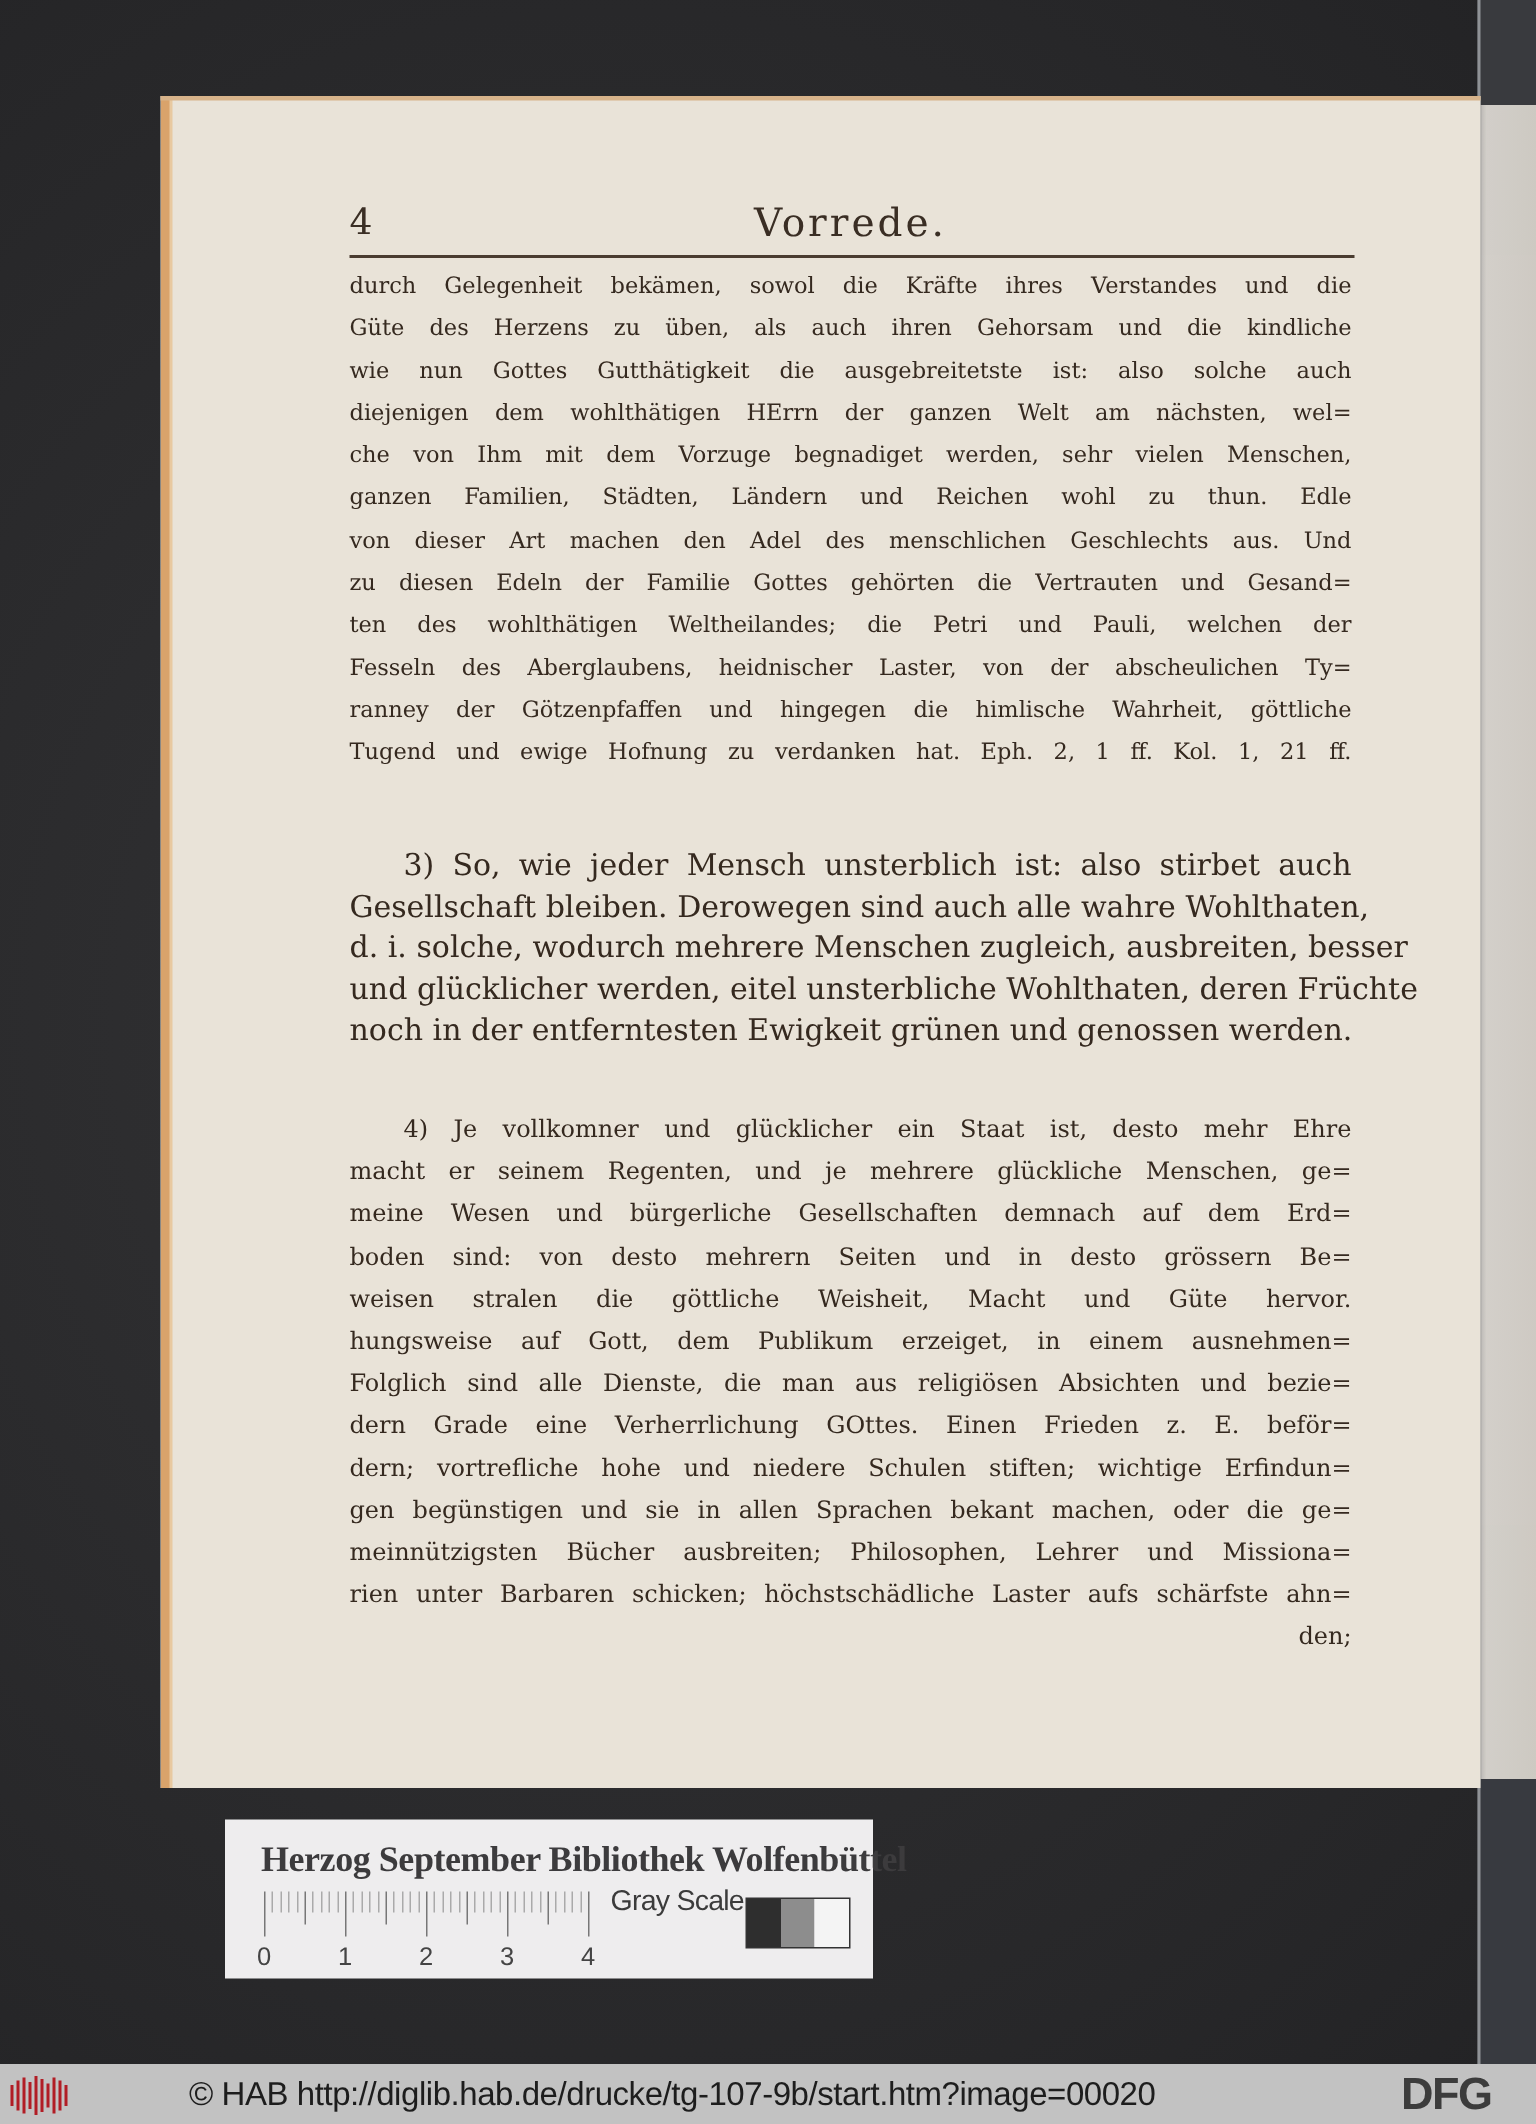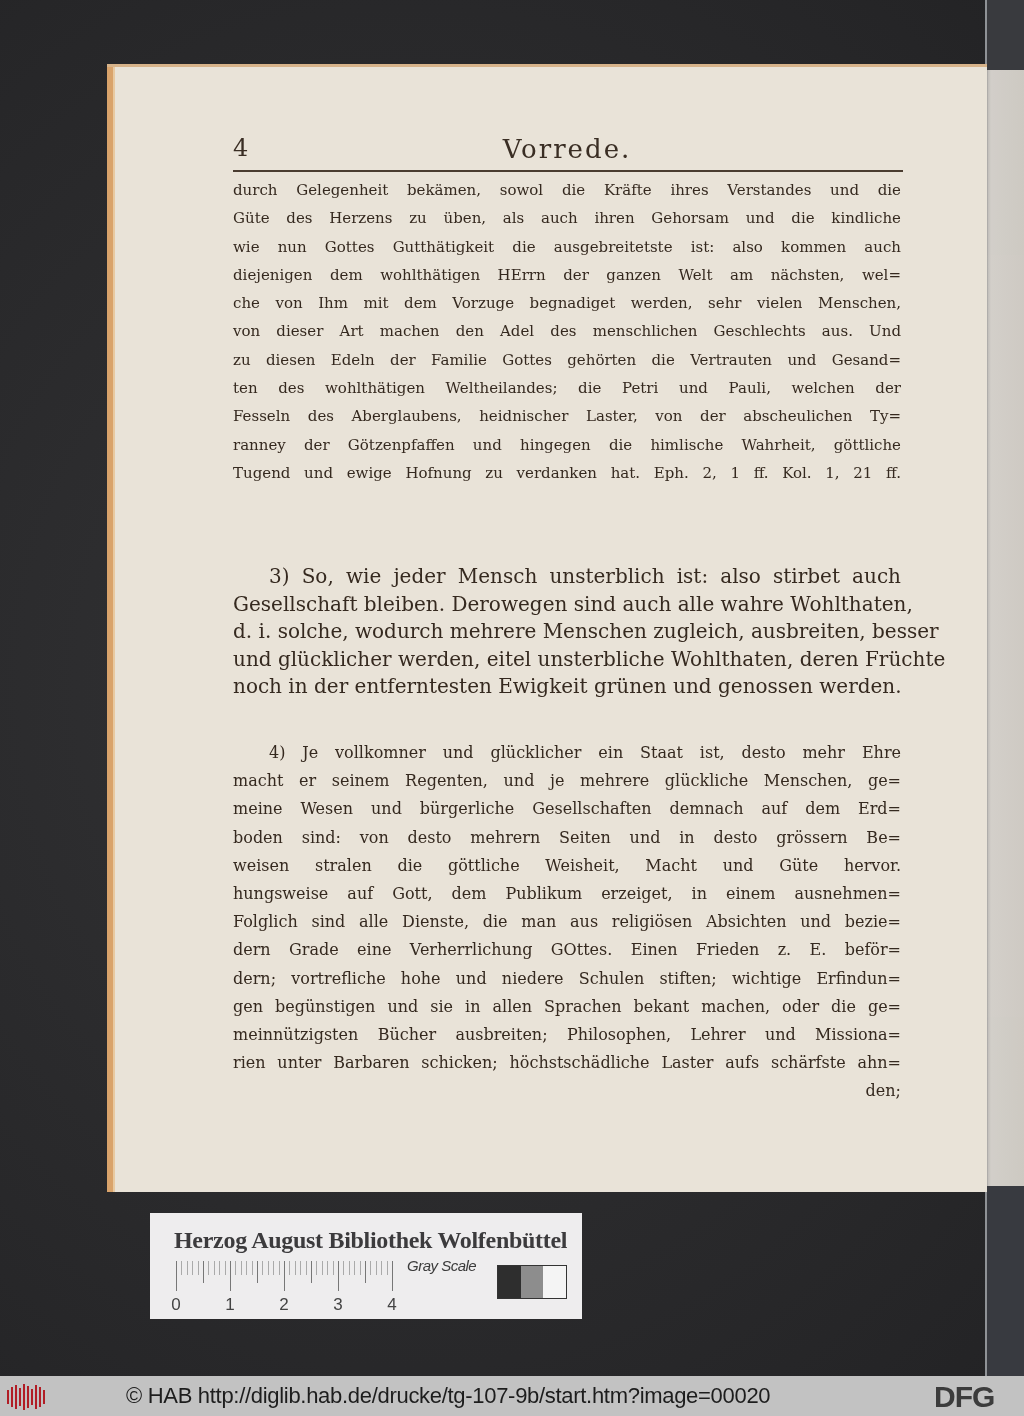--- a/index.html
+++ b/index.html
@@ -37,21 +37,21 @@
   .para-b { top:563px; font-size:20px; line-height:27.6px; }
   .para-c { top:739px; font-size:16px; line-height:28.2px; }
   .indent { padding-left:36px; }
   .catch { text-align:right !important; text-align-last:right !important; }
 
   .label-card { position:absolute; left:150px; top:1213px; width:432px; height:106px; background:#eeedee; }
   .label-title { position:absolute; left:24px; top:14px; font-family:"Liberation Serif", serif; font-weight:bold; font-size:24px; color:#3c3b3d; letter-spacing:-0.3px; white-space:nowrap; }
   .ruler { position:absolute; left:26px; top:48px; width:218px; height:56px; }
   .tick { position:absolute; top:0; width:1px; background:#777; }
   .tick-num { position:absolute; top:34px; font-family:"Liberation Sans", sans-serif; font-size:17px; color:#444; transform:translateX(-50%); }
-  .gray-label { position:absolute; left:257px; top:44px; font-family:"Liberation Sans", sans-serif; font-size:15px; color:#3b3b3b; letter-spacing:-0.5px;font-style:italic; }
+  .gray-label { position:absolute; left:257px; top:44px; font-family:"Liberation Sans", sans-serif; font-size:19px; color:#3b3b3b; letter-spacing:-0.5px; }
   .gray-scale { position:absolute; left:347px; top:52px; width:68px; height:32px; border:1px solid #333; display:flex; }
   .gray-scale span { flex:1; height:100%; }
 
   .footer { position:absolute; left:0; top:1376px; width:1024px; height:40px; background:#c2c2c2; }
   .hab-logo { position:absolute; left:7px; top:8px; width:38px; height:26px; display:flex; gap:2px; align-items:center; }
   .hab-logo span { display:block; width:2px; background:#b11d25; }
   .footer-text { position:absolute; left:126px; top:7px; font-family:"Liberation Sans", sans-serif; font-size:22px; color:#1d1d1d; white-space:nowrap; letter-spacing:-0.3px; }
   .dfg-logo { position:absolute; left:934px; top:4px; font-family:"Liberation Sans", sans-serif; font-weight:bold; font-size:30px; color:#3c3c3c; letter-spacing:-1px; }
 </style>
 </head>
@@ -69,23 +69,24 @@
 
 <div class="header">
   <span class="page-num">4</span>
   <div class="running-head">Vorrede.</div>
 </div>
 <div class="rule"></div>
 
 <div class="text para-a">
   <span class="line">durch Gelegenheit bekämen, sowol die Kräfte ihres Verstandes und die</span>
   <span class="line">Güte des Herzens zu üben, als auch ihren Gehorsam und die kindliche</span>
-  <span class="line">wie nun Gottes Gutthätigkeit die ausgebreitetste ist: also kommen auch</span>
+  <span class="line">wie nun Gottes Gutthätigkeit die ausgebreitetste ist: also solche auch</span>
   <span class="line">diejenigen dem wohlthätigen HErrn der ganzen Welt am nächsten, wel=</span>
   <span class="line">che von Ihm mit dem Vorzuge begnadiget werden, sehr vielen Menschen,</span>
+  <span class="line">ganzen Familien, Städten, Ländern und Reichen wohl zu thun. Edle</span>
   <span class="line">von dieser Art machen den Adel des menschlichen Geschlechts aus. Und</span>
   <span class="line">zu diesen Edeln der Familie Gottes gehörten die Vertrauten und Gesand=</span>
   <span class="line">ten des wohlthätigen Weltheilandes; die Petri und Pauli, welchen der</span>
   <span class="line">Fesseln des Aberglaubens, heidnischer Laster, von der abscheulichen Ty=</span>
   <span class="line">ranney der Götzenpfaffen und hingegen die himlische Wahrheit, göttliche</span>
   <span class="line">Tugend und ewige Hofnung zu verdanken hat. Eph. 2, 1 ff. Kol. 1, 21 ff.</span>
 </div>
 
 <div class="text para-b">
   <span class="line indent">3) So, wie jeder Mensch unsterblich ist: also stirbet auch</span>
@@ -105,21 +106,21 @@
   <span class="line">Folglich sind alle Dienste, die man aus religiösen Absichten und bezie=</span>
   <span class="line">dern Grade eine Verherrlichung GOttes. Einen Frieden z. E. beför=</span>
   <span class="line">dern; vortrefliche hohe und niedere Schulen stiften; wichtige Erfindun=</span>
   <span class="line">gen begünstigen und sie in allen Sprachen bekant machen, oder die ge=</span>
   <span class="line">meinnützigsten Bücher ausbreiten; Philosophen, Lehrer und Missiona=</span>
   <span class="line">rien unter Barbaren schicken; höchstschädliche Laster aufs schärfste ahn=</span>
   <span class="line catch">den;</span>
 </div>
 
 <div class="label-card">
-  <div class="label-title">Herzog August Bibliothek Wolfenbüttel</div>
+  <div class="label-title">Herzog September Bibliothek Wolfenbüttel</div>
   <div class="ruler" id="ruler">
       <div class="tick" style="left: 0px; height: 30px;"></div>
       <div class="tick" style="left: 5.4px; height: 14px; background: rgb(170, 170, 170);"></div>
       <div class="tick" style="left: 10.8px; height: 14px; background: rgb(170, 170, 170);"></div>
       <div class="tick" style="left: 16.2px; height: 14px; background: rgb(170, 170, 170);"></div>
       <div class="tick" style="left: 21.6px; height: 14px; background: rgb(170, 170, 170);"></div>
       <div class="tick" style="left: 27px; height: 22px;"></div>
       <div class="tick" style="left: 32.4px; height: 14px; background: rgb(170, 170, 170);"></div>
       <div class="tick" style="left: 37.8px; height: 14px; background: rgb(170, 170, 170);"></div>
       <div class="tick" style="left: 43.2px; height: 14px; background: rgb(170, 170, 170);"></div>

